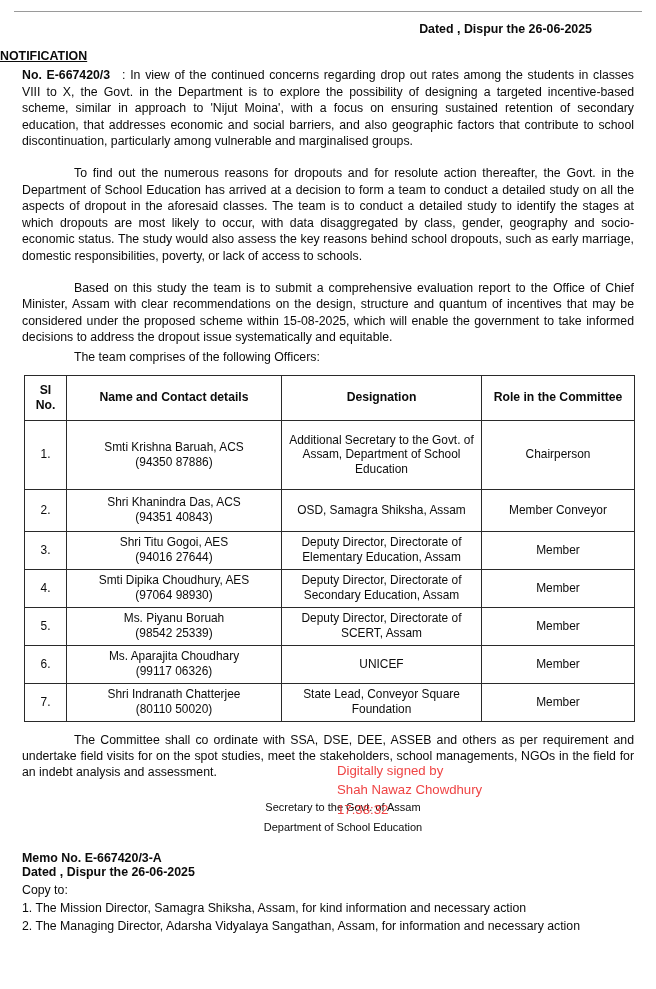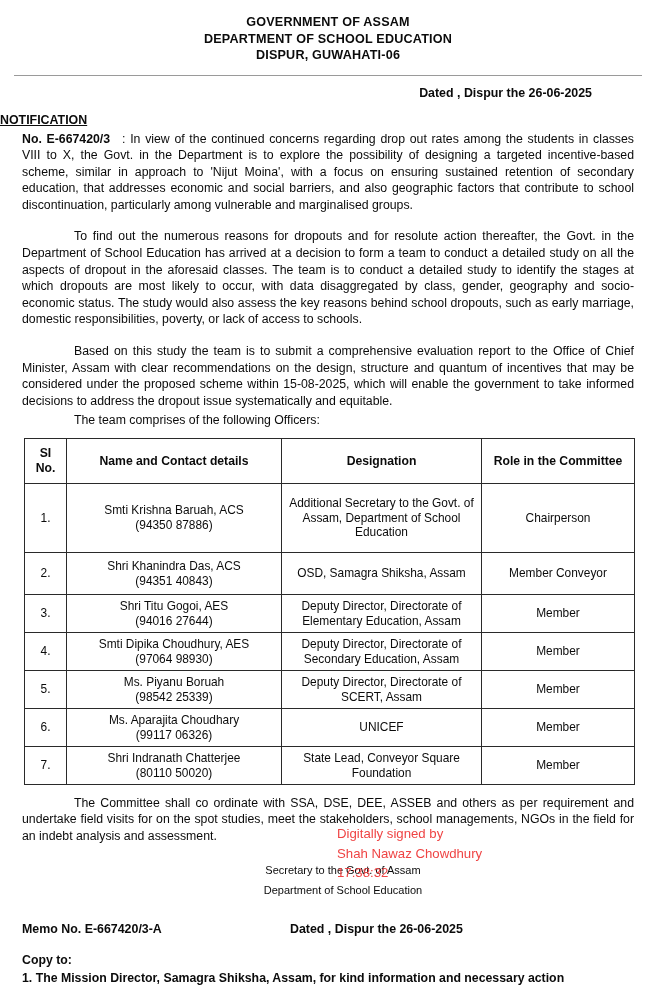--- a/index.html
+++ b/index.html
@@ -145,53 +145,48 @@
     font-size: 13.2px;
     line-height: 19.5px;
     color: #ef4444;
     white-space: nowrap;
   }
 
   
   .memo-row {
     display: flex;
     padding: 0 22px;
-    margin-top: 12px;
+    margin-top: 4px;
+    flex-direction: column;
   }
   .memo-no {
     font-weight: bold;
     font-size: 12.4px;
     width: 268px;
   }
   .memo-date {
     font-weight: bold;
     font-size: 12.4px;
   }
   .copy-to {
     padding: 0 22px;
     font-size: 12.3px;
     line-height: 17px;
-    margin-top: 16px;
-    font-weight: bold;
+    margin-top: 3px;
   }
   .copy-to .cline {
     text-align: justify;
     margin-top: 1px;
   }
 </style>
 </head>
 <body>
 
 <div class="page">
 
-  <div class="letterhead">
-    <div>GOVERNMENT OF ASSAM</div>
-    <div>DEPARTMENT OF SCHOOL EDUCATION</div>
-    <div>DISPUR, GUWAHATI-06</div>
-  </div>
 
   <div class="rule"></div>
 
   <div class="dateline">Dated , Dispur the 26-06-2025</div>
 
   <div class="notif-title">NOTIFICATION</div>
 
   <div class="body-wrap">
     <p class="para"><span class="refno">No. E-667420/3</span><span class="colon-gap"></span><span>:</span> <span>In view of the continued concerns regarding drop out rates among the students in classes VIII to X, the Govt. in the Department is to explore the possibility of designing a targeted incentive-based scheme, similar in approach to 'Nijut Moina', with a focus on ensuring sustained retention of secondary education, that addresses economic and social barriers, and also geographic factors that contribute to school discontinuation, particularly among vulnerable and marginalised groups.</span></p>
 

